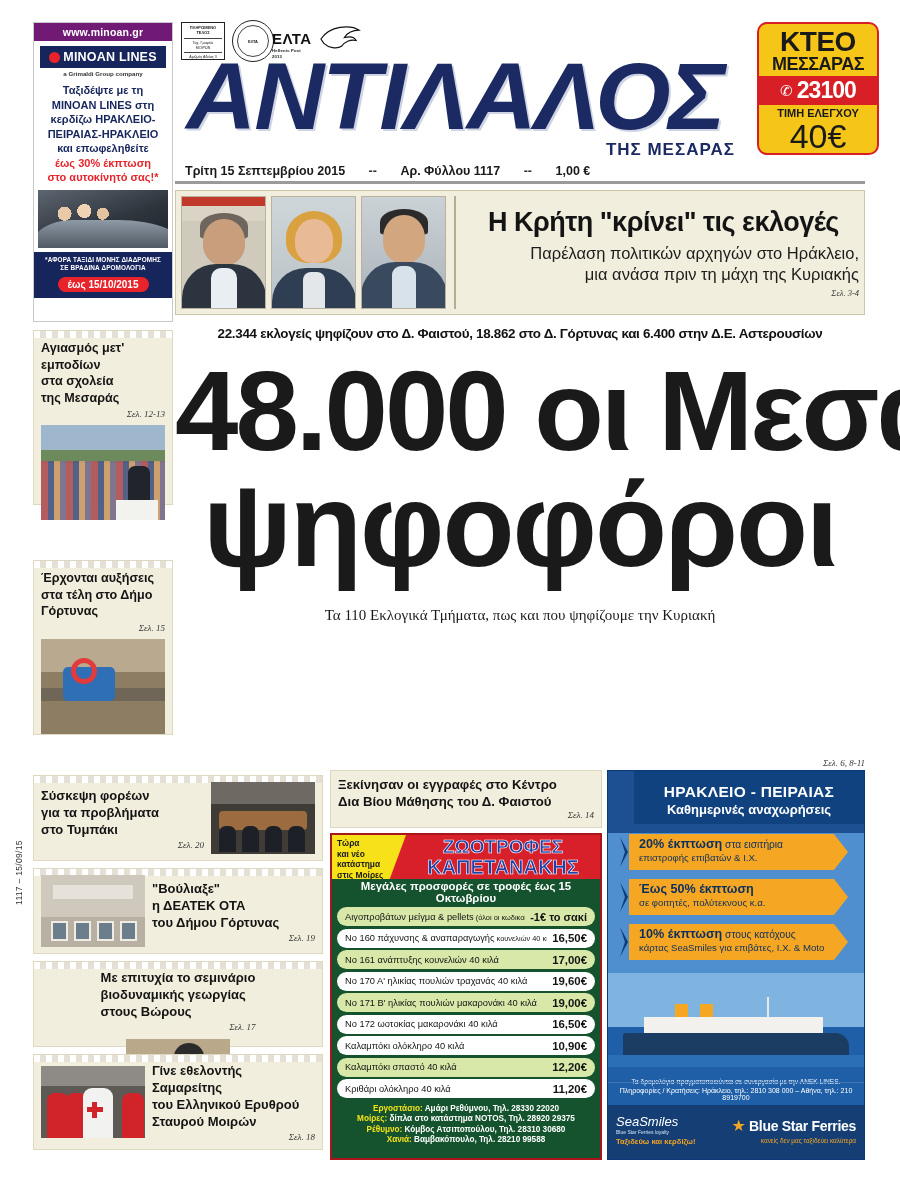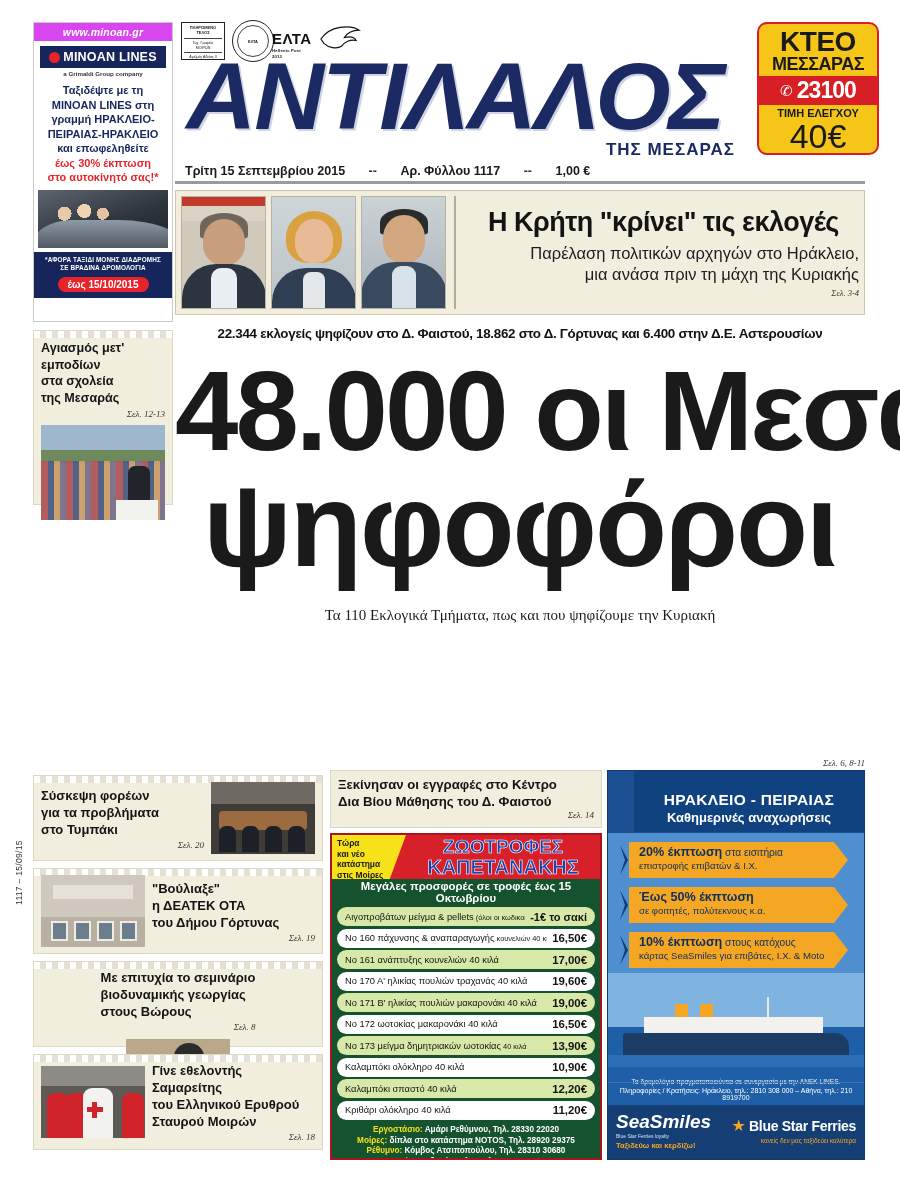--- a/index.html
+++ b/index.html
@@ -88,22 +88,22 @@
   #kteo-ad .kphone-ic { font-size:15px; color:#ffffff; }
   #kteo-ad .k3 { font-size:11px; font-weight:bold; color:#1a1a1a; margin-top:2px; }
   #kteo-ad .k4 { font-size:34px; font-weight:normal; color:#1a1a1a; line-height:34px; }
 
   
   #minoan-ad {
     left:33px; top:22px; width:140px; height:300px;
     border:1px solid #c9c9c9; background:#ffffff; overflow:hidden;
   }
   #minoan-ad .m-url {
-    background:#d946ef; color:#fff; font-size:10.5px; font-weight:bold;
-    text-align:center; padding:3px 0; letter-spacing:.2px;font-style:italic;
+    background:#701a75; color:#fff; font-size:10.5px; font-weight:bold;
+    text-align:center; padding:3px 0; letter-spacing:.2px;
   }
   #minoan-ad .m-logo {
     background:#16255c; color:#fff; margin:5px 6px 0; padding:4px 2px;
     font-size:12.5px; font-weight:bold; text-align:center; letter-spacing:.2px;
     display:flex; align-items:center; justify-content:center; gap:3px;
   }
   #minoan-ad .m-logo .m-mark {
     width:11px; height:11px; border-radius:50%; background:#e8232a;
     display:inline-block; flex:0 0 auto;
   }
@@ -330,21 +330,21 @@
   #feed-ad .fa-foot { padding:3px 4px 0; text-align:center; }
   #feed-ad .fa-foot div { font-size:8.2px; font-weight:bold; color:#ffffff; line-height:10.6px; }
   #feed-ad .fa-foot .lbl { color:#f7e21a; }
 
   
   #ferry-ad {
     left:607px; top:770px; width:258px; height:390px;
     border:1px solid #0b3a77; overflow:hidden;
     background:linear-gradient(180deg,#1d4f93 0 16%,#4f8fd0 16% 52%,#7fb4e0 52% 66%,#1e5fa8 66% 86%, #153f74 86% 100%);
   }
-  #ferry-ad .fr-head { background:#10427f; padding:20px 4px 7px; text-align:center;margin-left:26px; }
+  #ferry-ad .fr-head { background:#10427f; padding:12px 4px 7px; text-align:center;margin-left:26px; }
   #ferry-ad .fr-route { font-size:15.5px; font-weight:bold; color:#ffffff; letter-spacing:.3px; }
   #ferry-ad .fr-sub { font-size:13px; font-weight:bold; color:#ffffff; margin-top:1px; }
   #ferry-ad .fr-offers { padding:10px 6px 0 12px; }
   .fr-offer { position:relative; margin-bottom:9px; height:36px; }
   .fr-offer .chev {
     position:absolute; left:0; top:3px; width:13px; height:30px; background:#0d3e7a;
     clip-path: polygon(0 0, 62% 50%, 0 100%, 38% 50%);
   }
   .fr-offer .tag {
     position:absolute; left:9px; right:10px; top:0; height:36px;
@@ -368,21 +368,21 @@
   }
   #ferry-ad .fr-info {
     position:absolute; left:0; right:0; bottom:58px; text-align:center;
     font-size:7px; color:#ffffff; padding:0 4px; border-top:1px solid #3f76b2; padding-top:4px;
   }
   #ferry-ad .fr-logos {
     position:absolute; left:0; right:0; bottom:4px; height:50px;
     display:flex; align-items:center; justify-content:space-between; padding:0 8px;
   }
   #ferry-ad .ss { text-align:left; }
-  #ferry-ad .ss .ss1 { font-size:19px; font-weight:bold; color:#ffffff; font-style:italic; }
+  #ferry-ad .ss .ss1 { font-size:13px; font-weight:normal; color:#ffffff; font-style:italic; }
   #ferry-ad .ss .ss2 { font-size:5px; color:#cfe2f6; }
   #ferry-ad .ss .ss3 { font-size:7.6px; font-weight:bold; color:#f5a623; margin-top:2px;}
   #ferry-ad .bs { text-align:right; }
   #ferry-ad .bs .bs1 { font-size:14px; font-weight:bold; color:#ffffff; letter-spacing:-0.3px;}
   #ferry-ad .bs .star { color:#f5a623; font-size:16px; }
   #ferry-ad .bs .bs2 { font-size:6.4px; color:#f5a623; margin-top:2px; }
 </style>
 </head>
 <body>
 
@@ -439,21 +439,21 @@
   <div class="abs" id="minoan-ad">
     <div class="m-url">www.minoan.gr</div>
     <div class="m-logo">
       <span class="m-mark"></span>
       <span>MINOAN LINES</span>
     </div>
     <div class="m-grimaldi">a Grimaldi Group company</div>
     <div class="m-copy">
       <div>Ταξιδέψτε με τη</div>
       <div>MINOAN LINES στη</div>
-      <div>γραμμή ΗΡΑΚΛΕΙΟ-</div>
+      <div>κερδίζω ΗΡΑΚΛΕΙΟ-</div>
       <div>ΠΕΙΡΑΙΑΣ-ΗΡΑΚΛΕΙΟ</div>
       <div>και επωφεληθείτε</div>
       <div class="m-red">έως 30% έκπτωση</div>
       <div class="m-red">στο αυτοκίνητό σας!*</div>
     </div>
     <div class="m-photo">
       <div class="car"></div>
         <div class="ppl"></div>
     </div>
     <div class="m-foot">
@@ -517,20 +517,36 @@
     <div class="t-page">Σελ. 12-13</div>
     <div class="t-photo">
       <div class="ph-school">
           <div class="crowd"></div>
           <div class="priest"></div>
           <div class="table"></div>
         </div>
     </div>
   </div>
 
+  <div class="teaser" id="teaser-2">
+    <div class="perf-top"></div>
+    <div class="t-title">
+      <div>Έρχονται αυξήσεις</div>
+      <div>στα τέλη στο Δήμο</div>
+      <div>Γόρτυνας</div>
+    </div>
+    <div class="t-page">Σελ. 15</div>
+    <div class="t-photo">
+      <div class="ph-pipe">
+          <div class="pipe"></div>
+          <div class="valve"></div>
+          <div class="wheel"></div>
+        </div>
+    </div>
+  </div>
 
   <div class="teaser-wide" id="teaser-3">
     <div class="perf-top"></div>
     <div class="tw-text">
       <div class="tw-title">
         <div>Σύσκεψη φορέων</div>
         <div>για τα προβλήματα</div>
         <div>στο Τυμπάκι</div>
       </div>
       <div class="tw-page">Σελ. 20</div>
@@ -568,21 +584,21 @@
   </div>
 
   <div class="teaser-wide" id="teaser-5">
     <div class="perf-top"></div>
     <div class="tw-text">
       <div class="tw-title">
         <div>Με επιτυχία το σεμινάριο</div>
         <div>βιοδυναμικής γεωργίας</div>
         <div>στους Βώρους</div>
       </div>
-      <div class="tw-page">Σελ. 8</div>
+      <div class="tw-page">Σελ. 17</div>
     </div>
     <div class="tw-photo">
       <div class="ph-bio">
           <div class="bucket"></div>
           <div class="person"></div>
         </div>
     </div>
   </div>
 
   <div class="teaser-wide" id="teaser-6">
@@ -646,24 +662,20 @@
           <div class="fa-price">19,60€</div>
         </div>
         <div class="fa-row alt">
           <div class="fa-name">Νο 171 Β' ηλικίας  πουλιών μακαρονάκι 40 κιλά</div>
           <div class="fa-price">19,00€</div>
         </div>
         <div class="fa-row">
           <div class="fa-name">Νο 172 ωοτοκίας μακαρονάκι 40 κιλά</div>
           <div class="fa-price">16,50€</div>
         </div>
-        <div class="fa-row alt">
-          <div class="fa-name">Νο 173 μείγμα δημητριακών ωοτοκίας<span class="sm"> 40 κιλά</span></div>
-          <div class="fa-price">13,90€</div>
-        </div>
         <div class="fa-row">
           <div class="fa-name">Καλαμπόκι ολόκληρο 40 κιλά</div>
           <div class="fa-price">10,90€</div>
         </div>
         <div class="fa-row alt">
           <div class="fa-name">Καλαμπόκι σπαστό 40 κιλά</div>
           <div class="fa-price">12,20€</div>
         </div>
         <div class="fa-row">
           <div class="fa-name">Κριθάρι ολόκληρο 40 κιλά</div>

